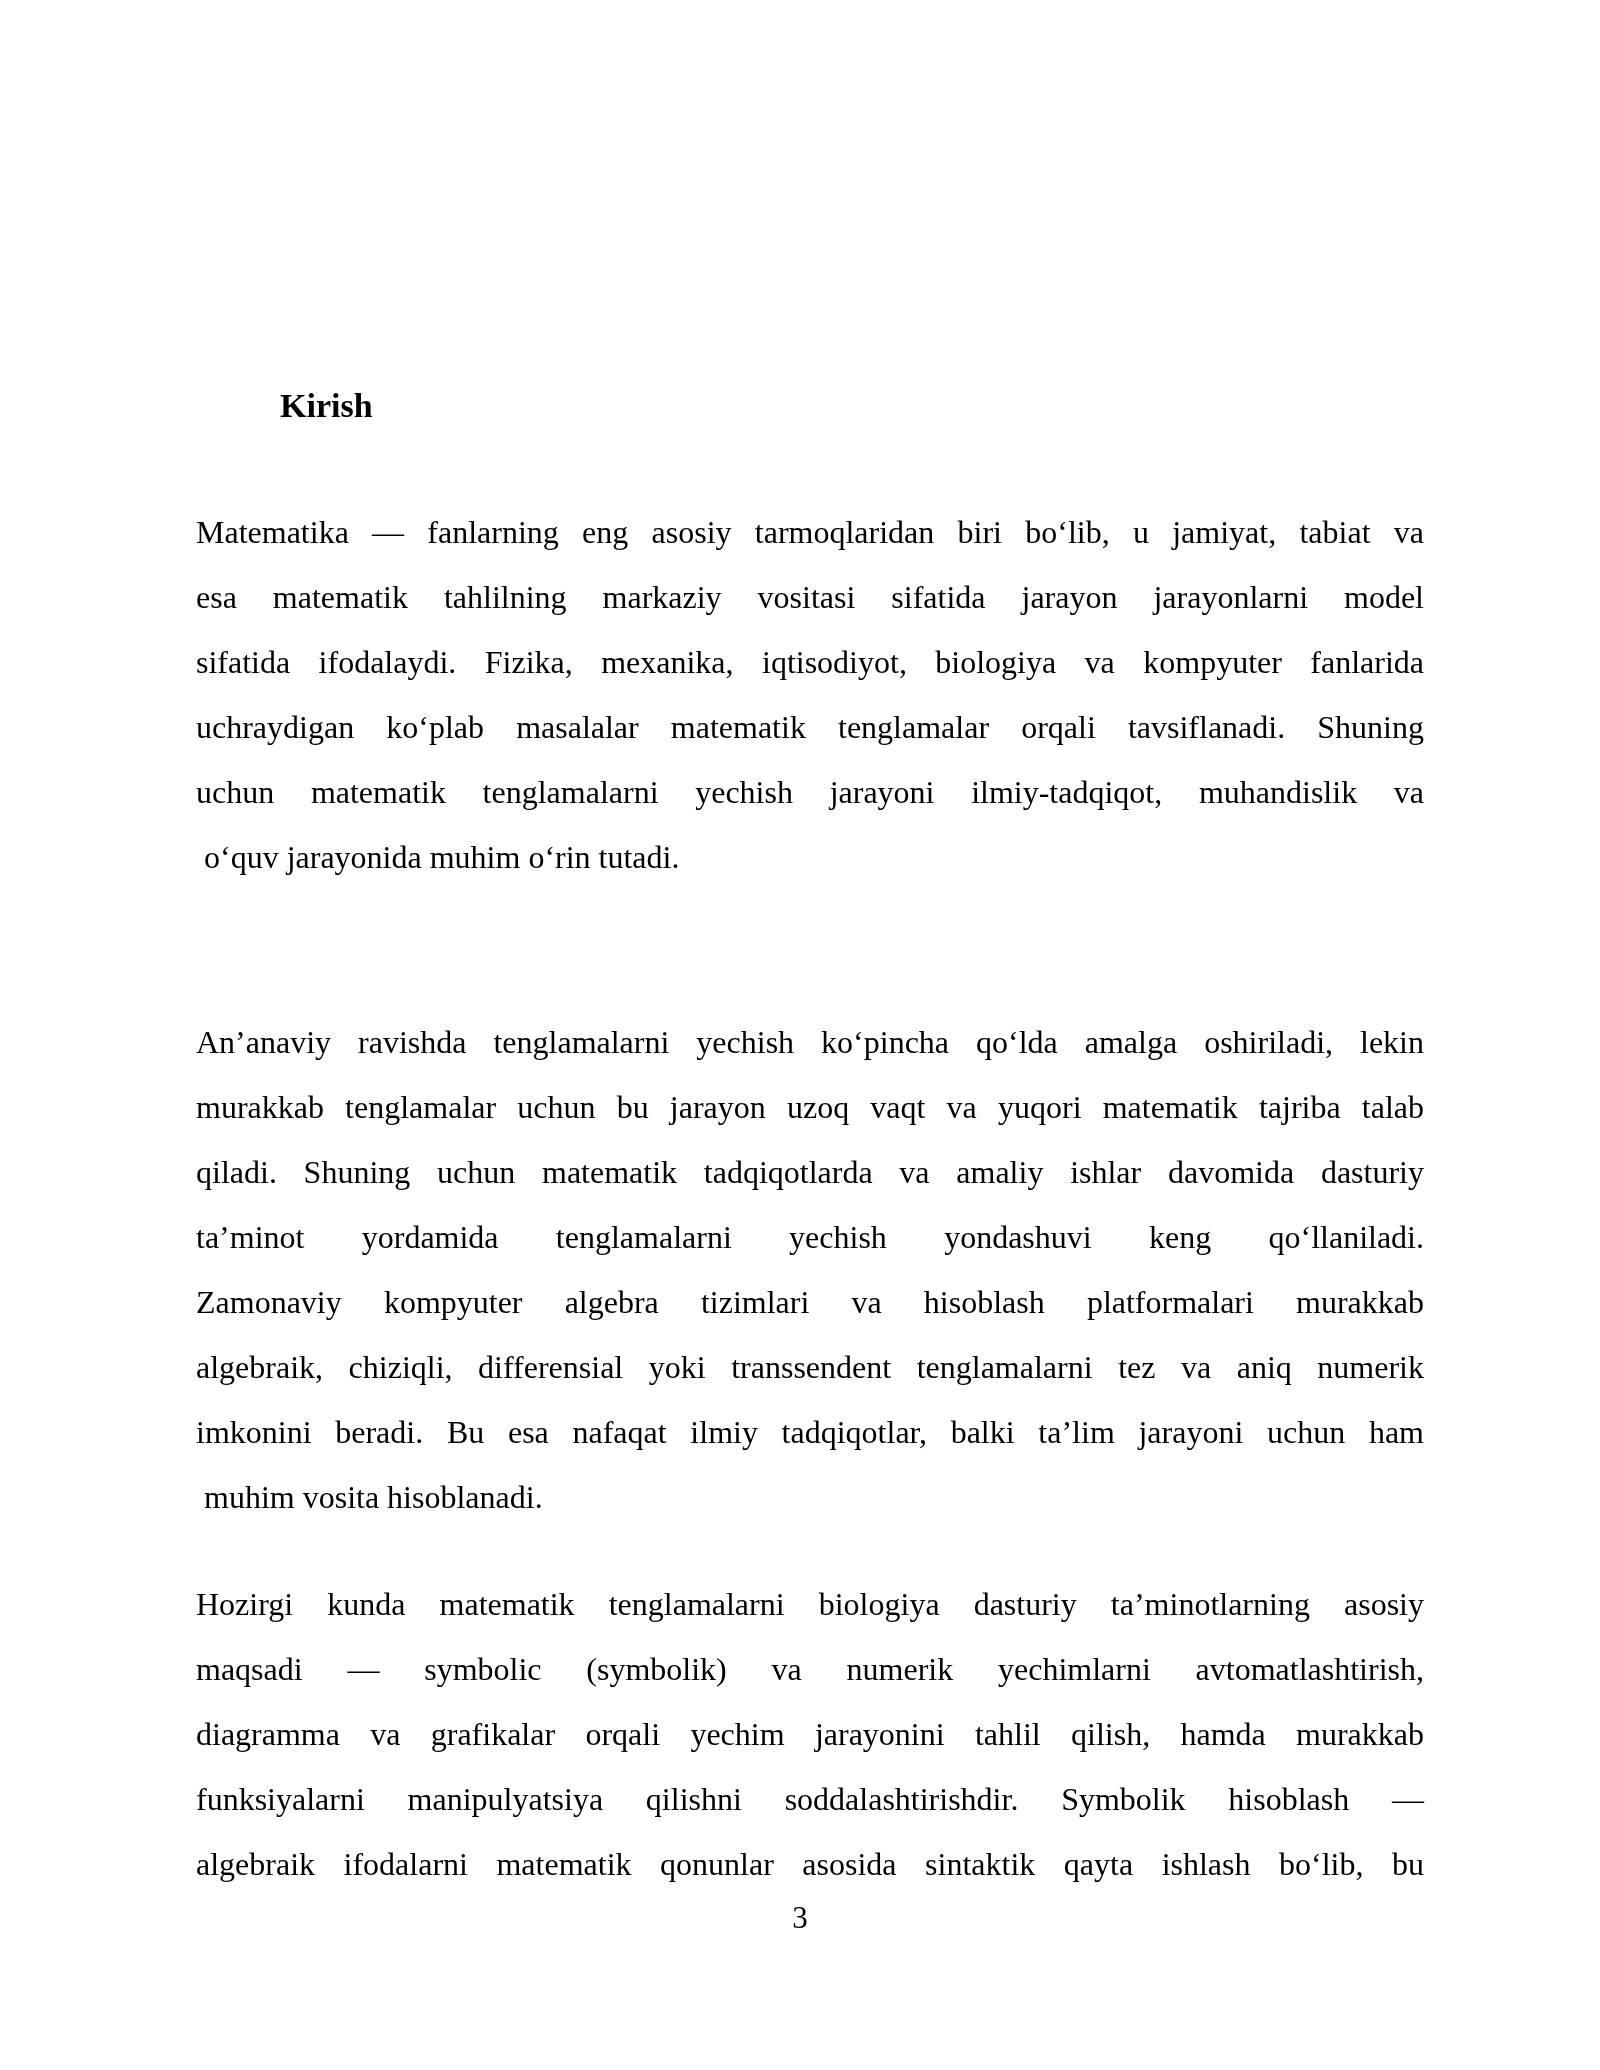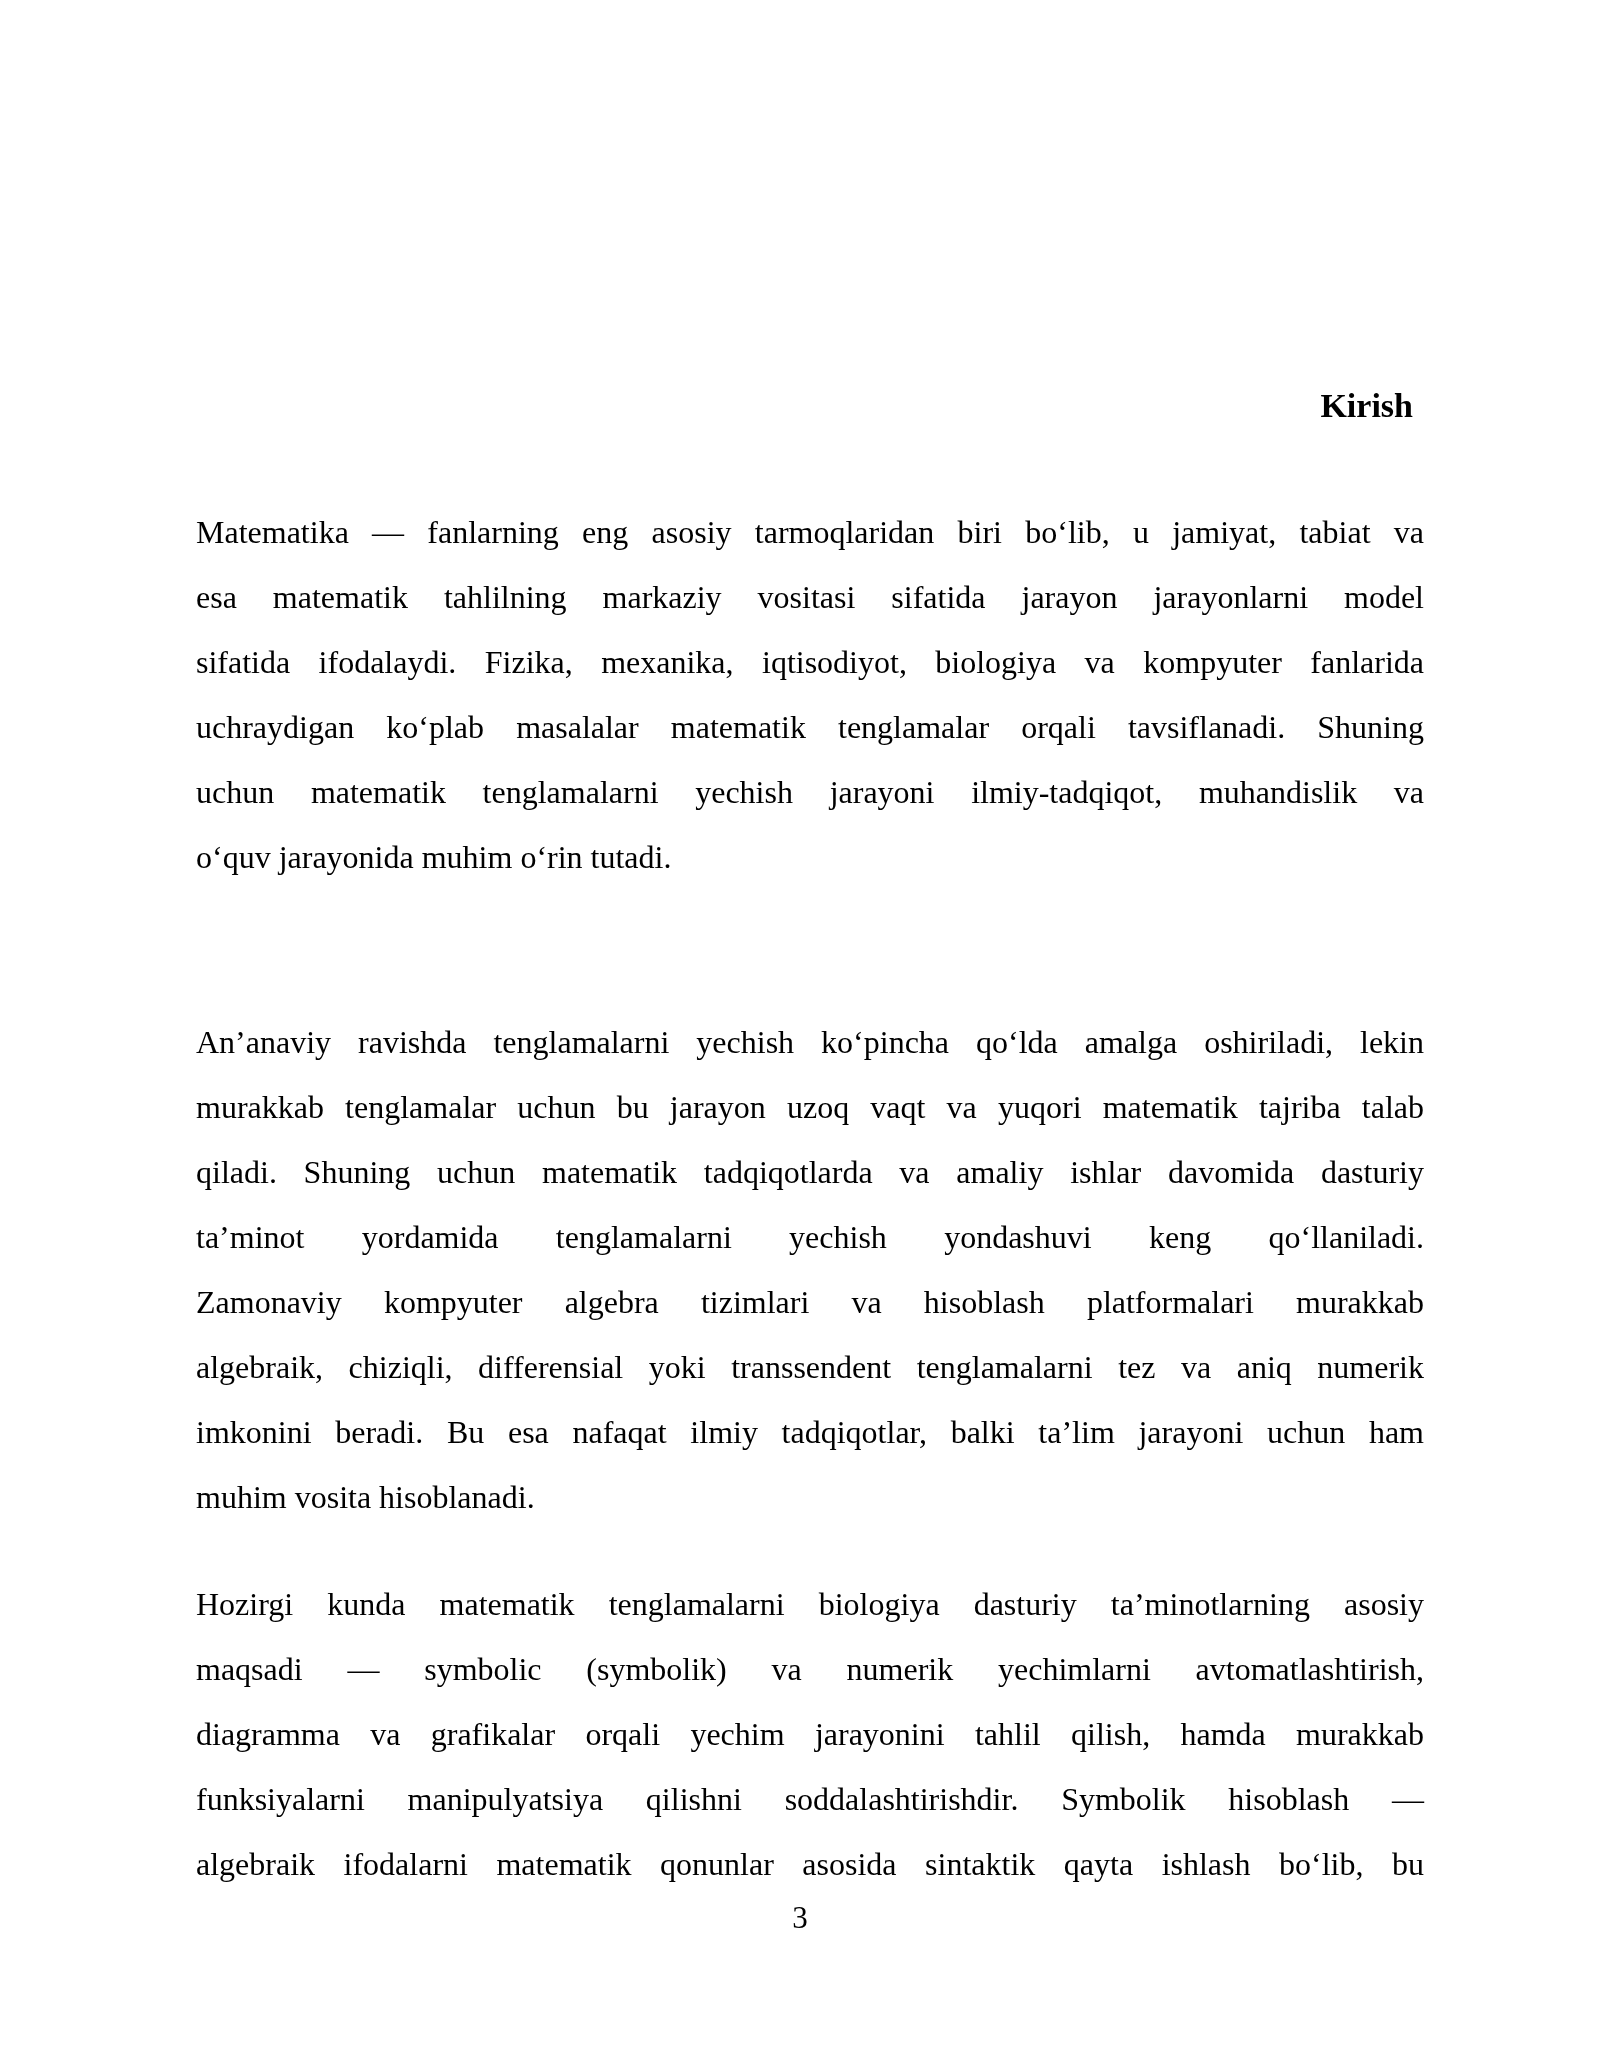--- a/index.html
+++ b/index.html
@@ -16,21 +16,21 @@
     font-family: "Liberation Serif", "DejaVu Serif", serif;
     overflow: hidden;
   }
   .doc-title {
     position: absolute;
     top: 386px;
     left: 185px;
     width: 1228px;
     padding-left: 95px;       
     box-sizing: border-box;
-    text-align: right;
+    text-align: left;
     font-size: 34px;
     font-weight: bold;
     line-height: 40px;
   }
   .para {
     position: absolute;
     left: 196px;
     width: 1228px;
   }
   .para-1 { top: 500px; }
@@ -39,20 +39,21 @@
   .tline {
     font-size: 32px;
     line-height: 65px;
     text-align: justify;
     text-align-last: justify;
     text-justify: inter-word;
     white-space: normal;
   }
   .tline.endline {
     text-align-last: left;
+    margin-left: 8px;
   }
   .page-number {
     position: absolute;
     top: 1898px;
     left: 0;
     width: 1600px;
     text-align: center;
     font-size: 31px;
     line-height: 40px;
   }

